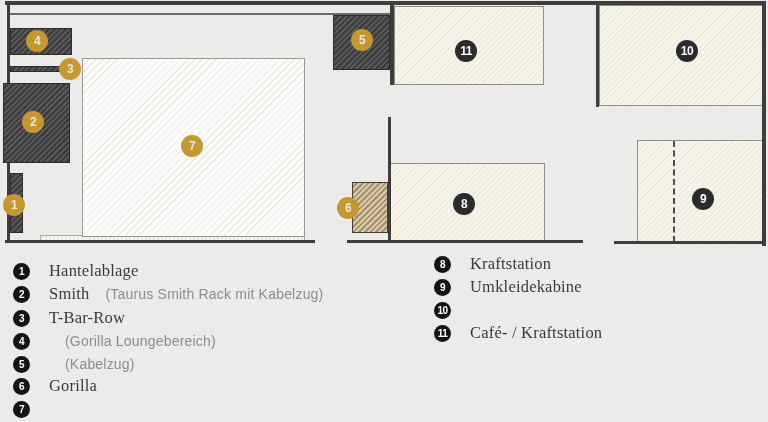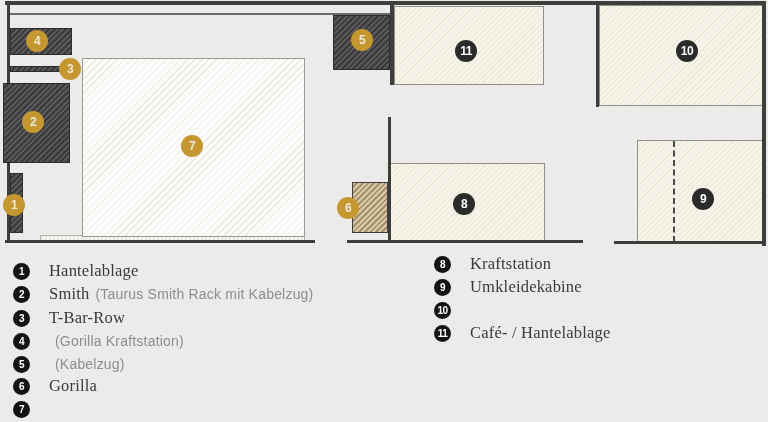--- a/index.html
+++ b/index.html
@@ -54,21 +54,21 @@
   .marker.dark{background:#2b2b2b;color:#fcfcfc;}
   
   .lrow{position:absolute;display:flex;align-items:center;height:20px;white-space:nowrap;}
   .lnum{
     flex:0 0 17px;width:17px;height:17px;border-radius:50%;
     background:#141414;color:#ffffff;font-size:10px;font-weight:700;
     display:flex;align-items:center;justify-content:center;
     margin-right:19px;letter-spacing:-0.5px;
   }
   .llabel{font-size:16.5px;color:#3a3a3a;letter-spacing:0.2px;font-family:Liberation Serif, serif;}
-  .lnote{font-size:14px;color:#8d8d8d;margin-left:6px;letter-spacing:0.2px;}
+  .lnote{font-size:14px;color:#8d8d8d;margin-left:16px;letter-spacing:0.2px;}
 </style>
 </head>
 <body>
 
 <div class="room" style="left:394px;top:6px;width:150px;height:79px;"></div>
 <div class="room" style="left:599px;top:5px;width:164px;height:101px;"></div>
 <div class="room" style="left:390px;top:163px;width:155px;height:78px;"></div>
 <div class="room" style="left:637px;top:140px;width:126px;height:103px;">
   <div class="divider-dashed" style="left:35px;"></div>
 </div>
@@ -116,21 +116,21 @@
   <span class="llabel">Smith</span>
   <span class="lnote">(Taurus Smith Rack mit Kabelzug)</span>
 </div>
 <div class="lrow" style="left:13px;top:308px;">
   <span class="lnum">3</span>
   <span class="llabel">T-Bar-Row</span>
   <span class="lnote"></span>
 </div>
 <div class="lrow" style="left:13px;top:331px;">
   <span class="lnum">4</span>
-  <span class="lnote">(Gorilla Kraftstation)</span>
+  <span class="lnote">(Gorilla Loungebereich)</span>
 </div>
 <div class="lrow" style="left:13px;top:354px;">
   <span class="lnum">5</span>
   <span class="lnote">(Kabelzug)</span>
 </div>
 <div class="lrow" style="left:13px;top:376px;">
   <span class="lnum">6</span>
   <span class="llabel">Gorilla</span>
   <span class="lnote"></span>
 </div>
@@ -145,14 +145,14 @@
 </div>
 <div class="lrow" style="left:434px;top:277px;">
   <span class="lnum">9</span>
   <span class="llabel">Umkleidekabine</span>
 </div>
 <div class="lrow" style="left:434px;top:300px;">
   <span class="lnum">10</span>
 </div>
 <div class="lrow" style="left:434px;top:323px;">
   <span class="lnum">11</span>
-  <span class="llabel">Café- / Hantelablage</span>
+  <span class="llabel">Café- / Kraftstation</span>
 </div>
 
 </body></html>

